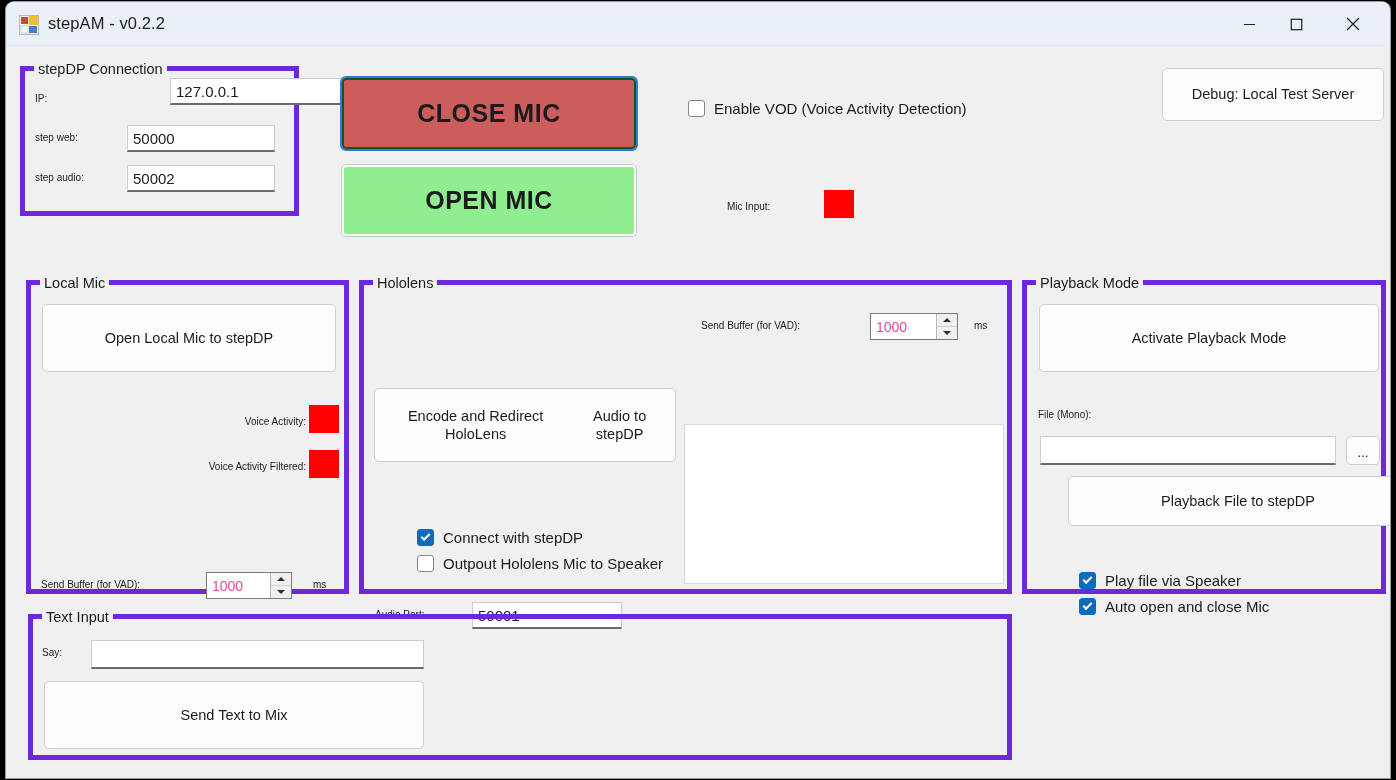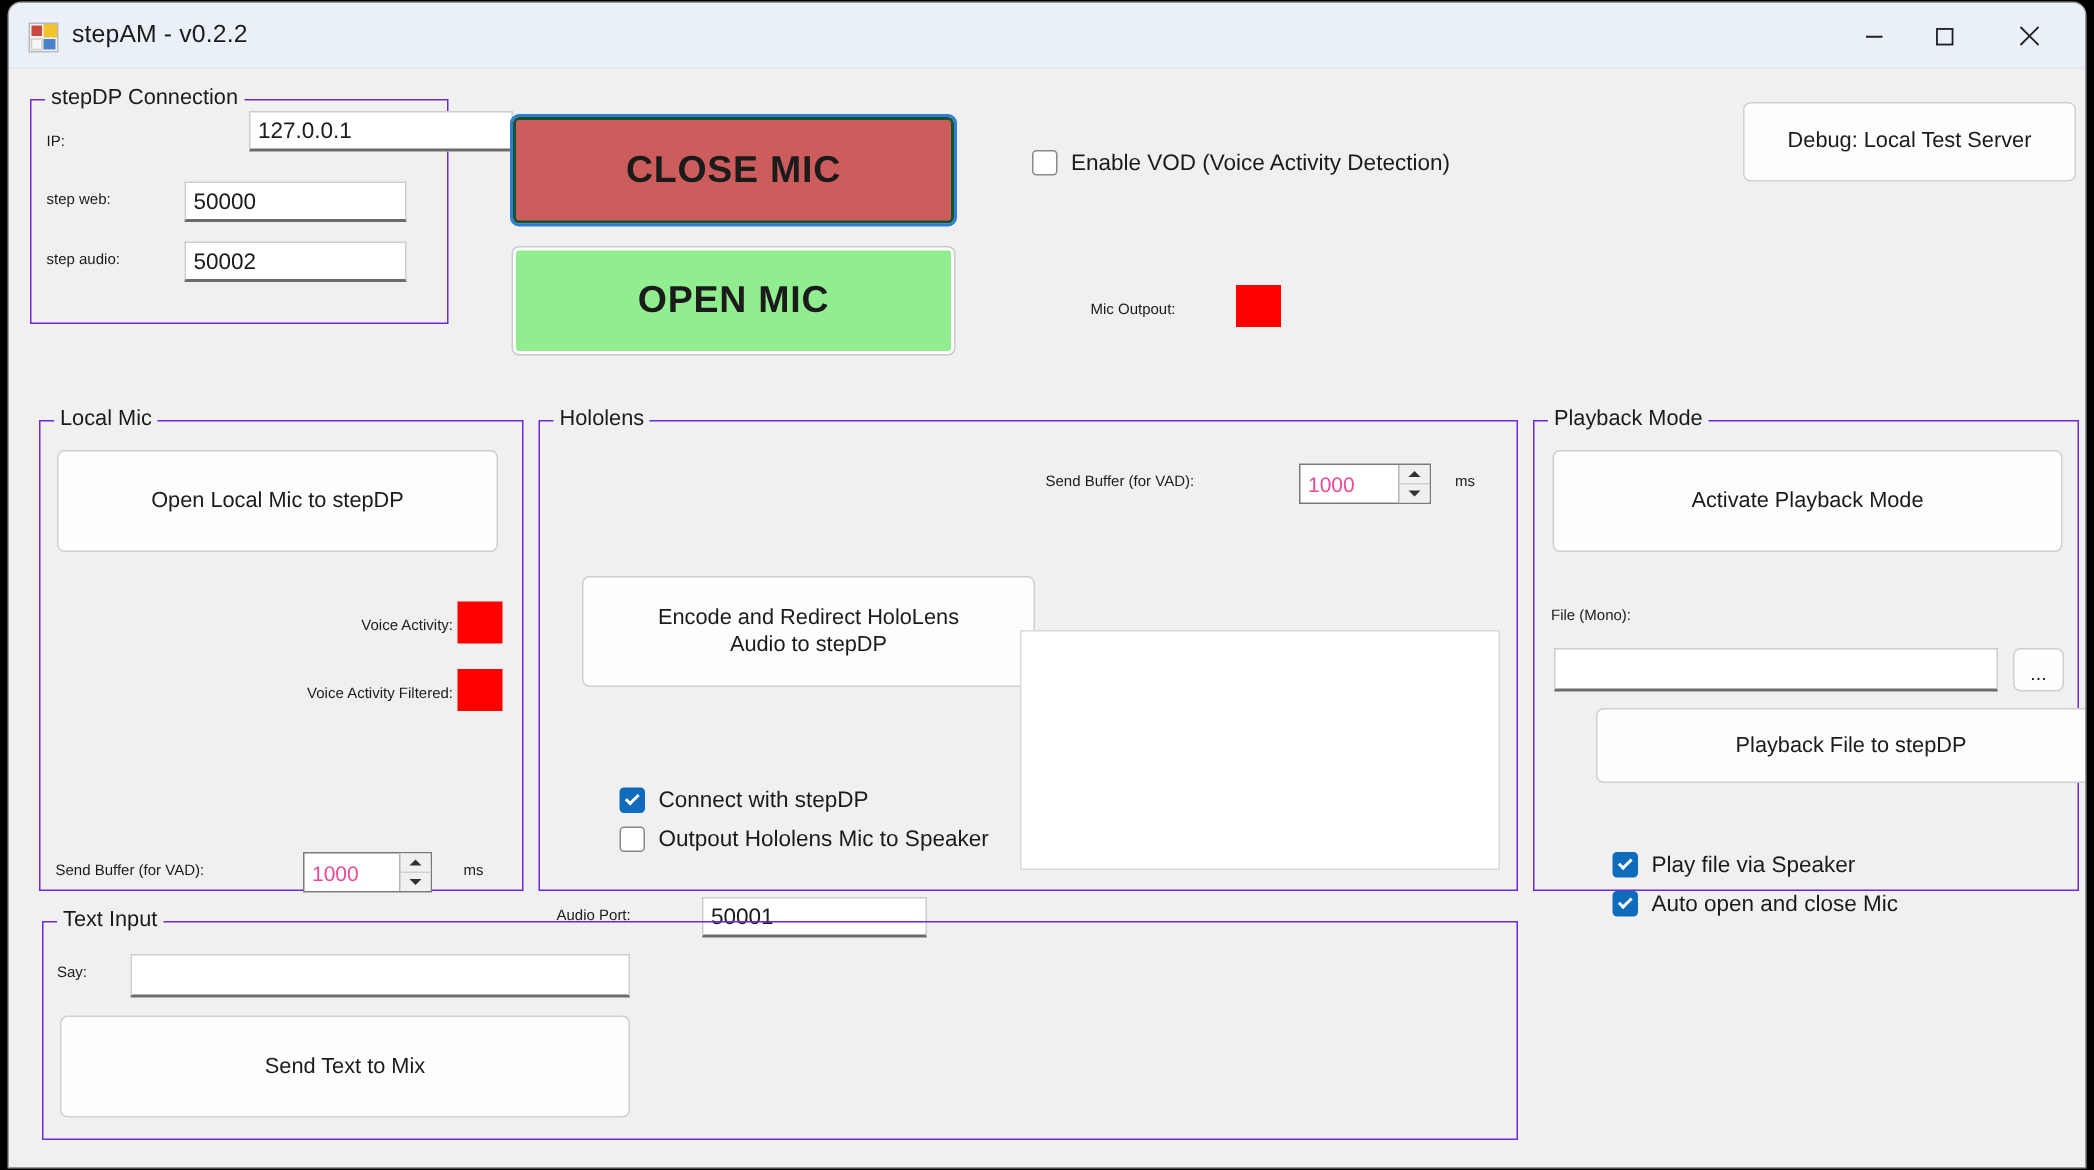--- a/index.html
+++ b/index.html
@@ -48,21 +48,21 @@
   
   #client {
     position: absolute; left: 0; top: 44px;
     width: 100%; height: 732px;
     background: #f0f0f0;
   }
 
   
   .groupbox {
     position: absolute;
-    border: 1px solid #6d28d9;
+    border: 5px solid #6d28d9;
     background: transparent;
   }
   .gb-title {
     position: absolute;
     top: -10px; left: 9px;
     background: #f0f0f0;
     padding: 0 4px;
     font-size: 14.5px;
     color: #1b1b1b;
     white-space: nowrap;
@@ -260,21 +260,21 @@
 
     <div class="btn btn-big" id="btn-close-mic" style="left:336px; top:32px; width:294px; height:71px;">CLOSE MIC</div>
 
     <div class="btn btn-big" id="btn-open-mic" style="left:336px; top:119px; width:294px; height:71px;">OPEN MIC</div>
 
     <div class="cb-row" style="left:644px; top:54px;">
       <span class="cb-box"></span>
       <span class="cb-label">Enable VOD (Voice Activity Detection)</span>
     </div>
 
-    <span class="lbl" style="left:721px; top:155px;">Mic Outpout:</span>
+    <span class="lbl" style="left:721px; top:155px;">Mic Input:</span>
     <span class="indicator" style="left:818px; top:144px; width:30px; height:28px;"></span>
 
     <div class="btn" style="left:1156px; top:22px; width:222px; height:53px;">Debug: Local Test Server</div>
 
     <div class="groupbox" style="left:20px; top:234px; width:323px; height:314px;">
       <span class="gb-title">Local Mic</span>
 
       <div class="btn" style="left:11px; top:19px; width:294px; height:68px;">Open Local Mic to stepDP</div>
 
       <span class="lbl lbl-r" style="left:60px; top:131px; width:215px; text-align:right;">Voice Activity:</span>
@@ -295,21 +295,21 @@
             </div>
         </span>
       </div>
       <span class="lbl" style="left:282px; top:294px;">ms</span>
     </div>
 
     <div class="groupbox" style="left:353px; top:234px; width:653px; height:314px;">
       <span class="gb-title">Hololens</span>
 
 
-      <div class="btn" style="left:28px; top:103px; width:302px; height:74px; flex-direction:column;">
+      <div class="btn" style="left:10px; top:103px; width:302px; height:74px; ">
         <span>Encode and Redirect HoloLens</span>
         <span>Audio to stepDP</span>
       </div>
 
       <div class="cb-row" style="left:15px; top:244px;">
         <span class="cb-box checked">
             <span class="cb-check"></span>
           </span>
         <span class="cb-label">Connect with stepDP</span>
       </div>

